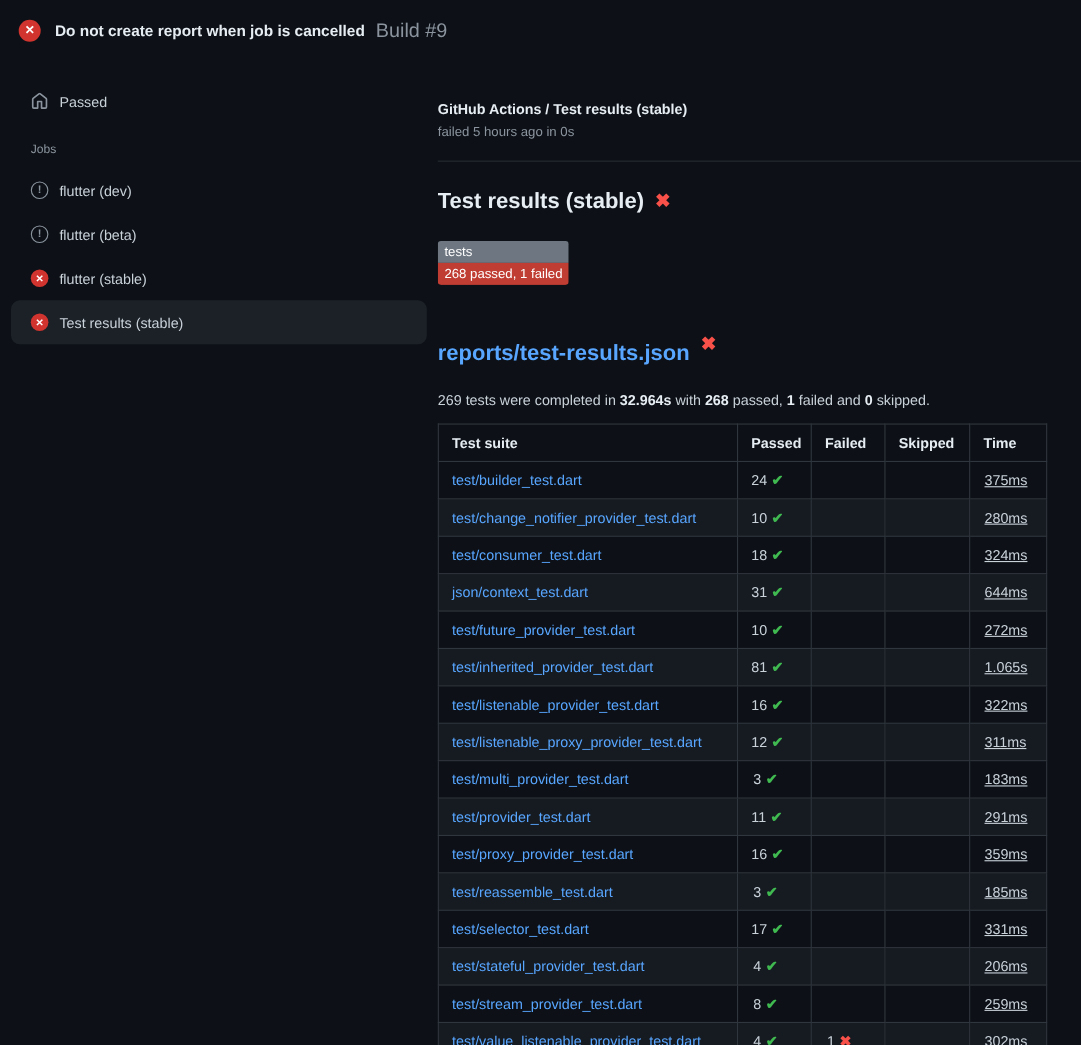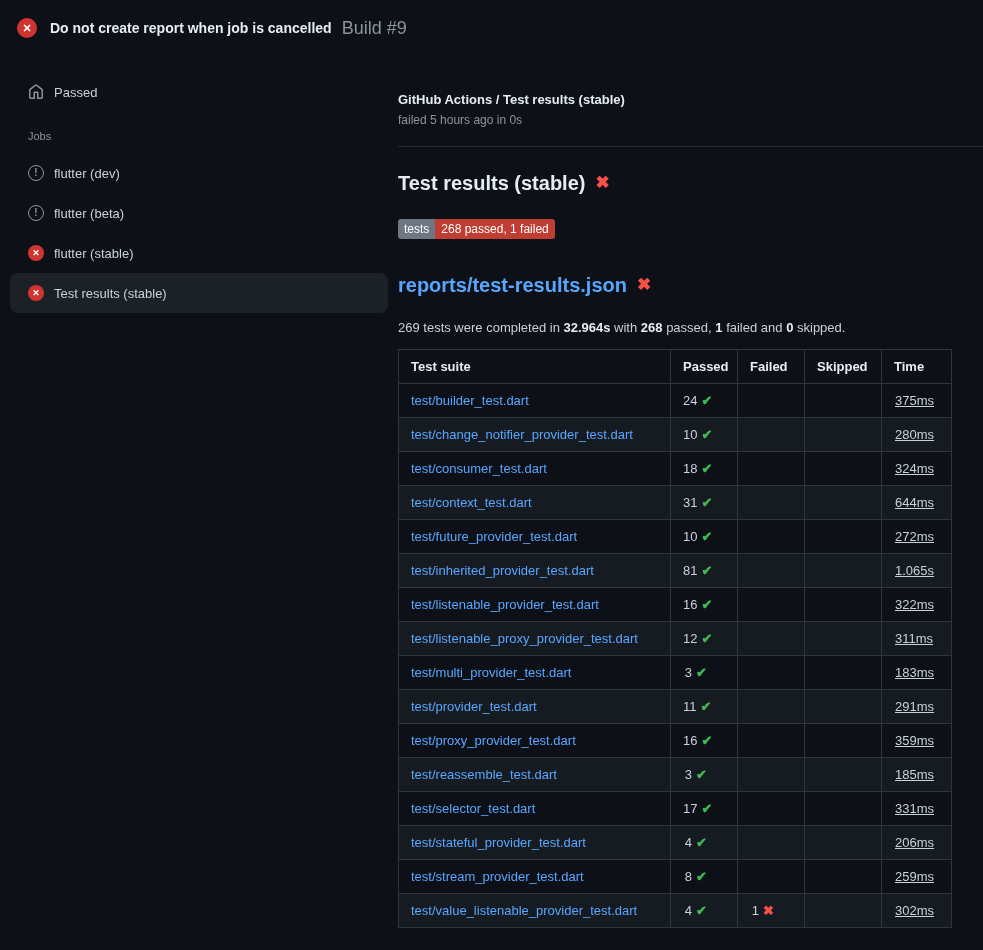--- a/index.html
+++ b/index.html
@@ -36,25 +36,25 @@
   .side-item.selected{background:var(--selected-bg);}
   .jobs-heading{color:var(--text-muted);font-size:11px;padding:18px 0 11px 18px;}
 
   
   .main{flex:1;padding-top:35px;min-width:0;}
   .breadcrumb{font-weight:bold;color:var(--text-bright);font-size:13px;line-height:18px;}
   .run-meta{color:var(--text-muted);font-size:12px;margin-top:4px;line-height:15px;}
   .divider{border-top:1px solid #262c33;margin-top:18px;}
   .section-title{font-size:20px;font-weight:bold;color:var(--text-bright);margin-top:22px;line-height:28px;display:flex;align-items:center;}
   .heading-x{color:var(--red);font-size:17px;font-weight:bold;margin-left:10px;}
-  .badge{display:inline-flex;margin-top:22px;font-size:12px;line-height:1;border-radius:3px;overflow:hidden;}
+  .badge{display:inline-flex;margin-top:22px;font-size:12px;line-height:1;border-radius:3px;overflow:hidden;flex-direction:column;}
   .badge-label{background:var(--badge-gray);color:#fff;padding:4px 6px;}
   .badge-value{background:var(--badge-red);color:#fff;padding:4px 6px;}
   .report-title{font-size:20px;font-weight:bold;margin-top:32px;line-height:28px;display:flex;align-items:center;}
-  .report-title a{color:var(--link);text-decoration:none;}
+  .report-title a{color:var(--link);text-decoration:none;margin-top:16px;}
   .summary-line{margin-top:20px;font-size:13px;color:var(--text);line-height:18px;}
   .summary-line .b{font-weight:bold;color:var(--text-bright);}
 
   
   table{border-collapse:collapse;margin-top:12px;width:553px;table-layout:fixed;font-size:13px;}
   th,td{border:1px solid var(--border);height:34px;padding:0 12px;overflow:hidden;white-space:nowrap;}
   thead th{font-weight:bold;color:var(--text-bright);text-align:left;font-size:13px;}
   thead th.suite-h{text-align:left;}
   tbody tr:nth-child(even){background:var(--row-alt);}
   td.suite a{color:var(--link);text-decoration:none;}
@@ -157,21 +157,21 @@
             <td class="time">280ms</td>
           </tr>
           <tr>
             <td class="suite"><a href="#">test/consumer_test.dart</a></td>
             <td class="num">18<span class="check">✔</span></td>
             <td class="num"></td>
             <td class="num"></td>
             <td class="time">324ms</td>
           </tr>
           <tr>
-            <td class="suite"><a href="#">test/context_test.dart</a></td>
+            <td class="suite"><a href="#">json/context_test.dart</a></td>
             <td class="num">31<span class="check">✔</span></td>
             <td class="num"></td>
             <td class="num"></td>
             <td class="time">644ms</td>
           </tr>
           <tr>
             <td class="suite"><a href="#">test/future_provider_test.dart</a></td>
             <td class="num">10<span class="check">✔</span></td>
             <td class="num"></td>
             <td class="num"></td>

